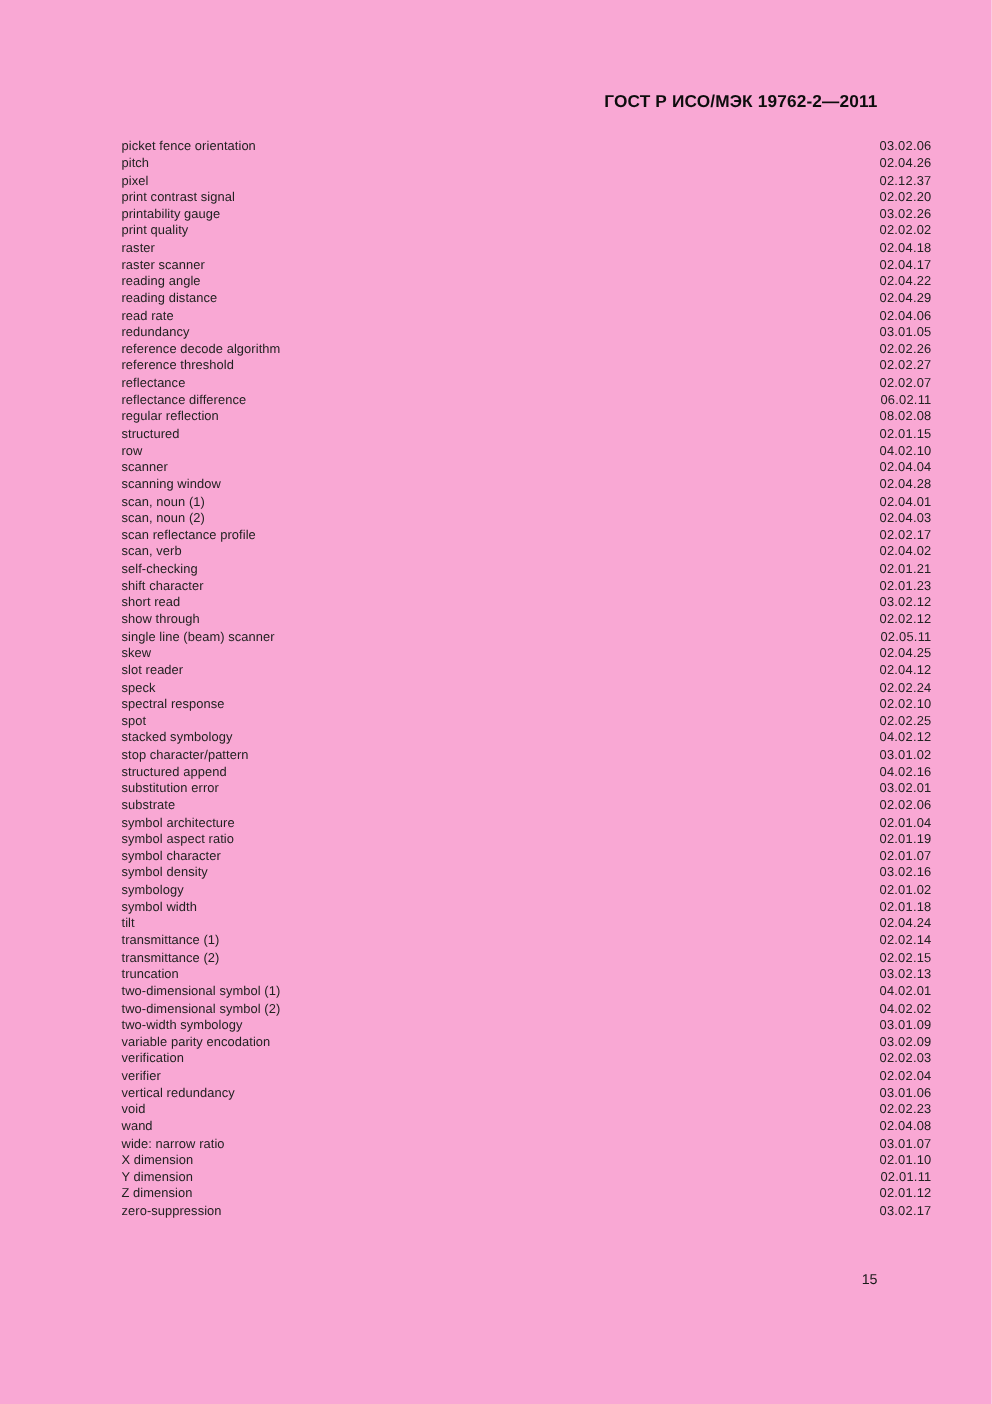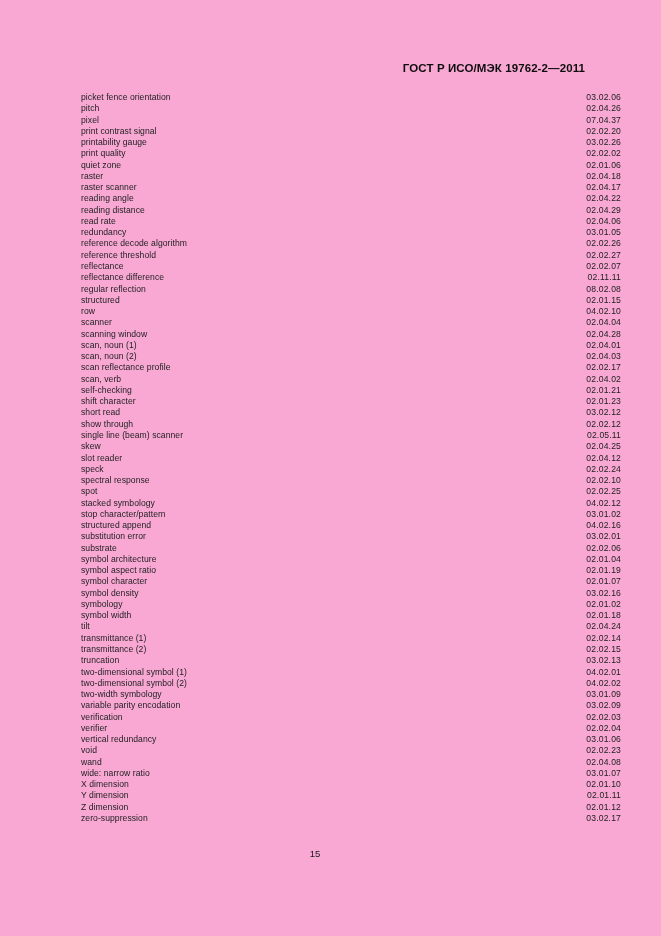--- a/index.html
+++ b/index.html
@@ -59,21 +59,21 @@
     flex: 0 0 auto;
     text-align: right;
     font-variant-numeric: tabular-nums;
     letter-spacing: 0.15px;
   }
   .page-number {
     position: absolute;
     top: 848px;
     left: 45px;
     width: 540px;
-    text-align: center;
+    text-align: right;
     font-size: 9.5px;
     color: #1a1a1a;
   }
 </style>
 </head>
 <body>
 
 <div class="page">
 
   <div class="page-header">ГОСТ Р ИСО/МЭК 19762-2—2011</div>
@@ -82,39 +82,35 @@
       <div class="index-row">
         <span class="entry-term">picket fence orientation</span>
         <span class="entry-ref">03.02.06</span>
       </div>
       <div class="index-row">
         <span class="entry-term">pitch</span>
         <span class="entry-ref">02.04.26</span>
       </div>
       <div class="index-row">
         <span class="entry-term">pixel</span>
-        <span class="entry-ref">07.04.37</span>
+        <span class="entry-ref">02.12.37</span>
       </div>
       <div class="index-row">
         <span class="entry-term">print contrast signal</span>
         <span class="entry-ref">02.02.20</span>
       </div>
       <div class="index-row">
         <span class="entry-term">printability gauge</span>
         <span class="entry-ref">03.02.26</span>
       </div>
       <div class="index-row">
         <span class="entry-term">print quality</span>
         <span class="entry-ref">02.02.02</span>
       </div>
       <div class="index-row">
-        <span class="entry-term">quiet zone</span>
-        <span class="entry-ref">02.01.06</span>
-      </div>
-      <div class="index-row">
         <span class="entry-term">raster</span>
         <span class="entry-ref">02.04.18</span>
       </div>
       <div class="index-row">
         <span class="entry-term">raster scanner</span>
         <span class="entry-ref">02.04.17</span>
       </div>
       <div class="index-row">
         <span class="entry-term">reading angle</span>
         <span class="entry-ref">02.04.22</span>
@@ -138,21 +134,21 @@
       <div class="index-row">
         <span class="entry-term">reference threshold</span>
         <span class="entry-ref">02.02.27</span>
       </div>
       <div class="index-row">
         <span class="entry-term">reflectance</span>
         <span class="entry-ref">02.02.07</span>
       </div>
       <div class="index-row">
         <span class="entry-term">reflectance difference</span>
-        <span class="entry-ref">02.11.11</span>
+        <span class="entry-ref">06.02.11</span>
       </div>
       <div class="index-row">
         <span class="entry-term">regular reflection</span>
         <span class="entry-ref">08.02.08</span>
       </div>
       <div class="index-row">
         <span class="entry-term">structured</span>
         <span class="entry-ref">02.01.15</span>
       </div>
       <div class="index-row">

